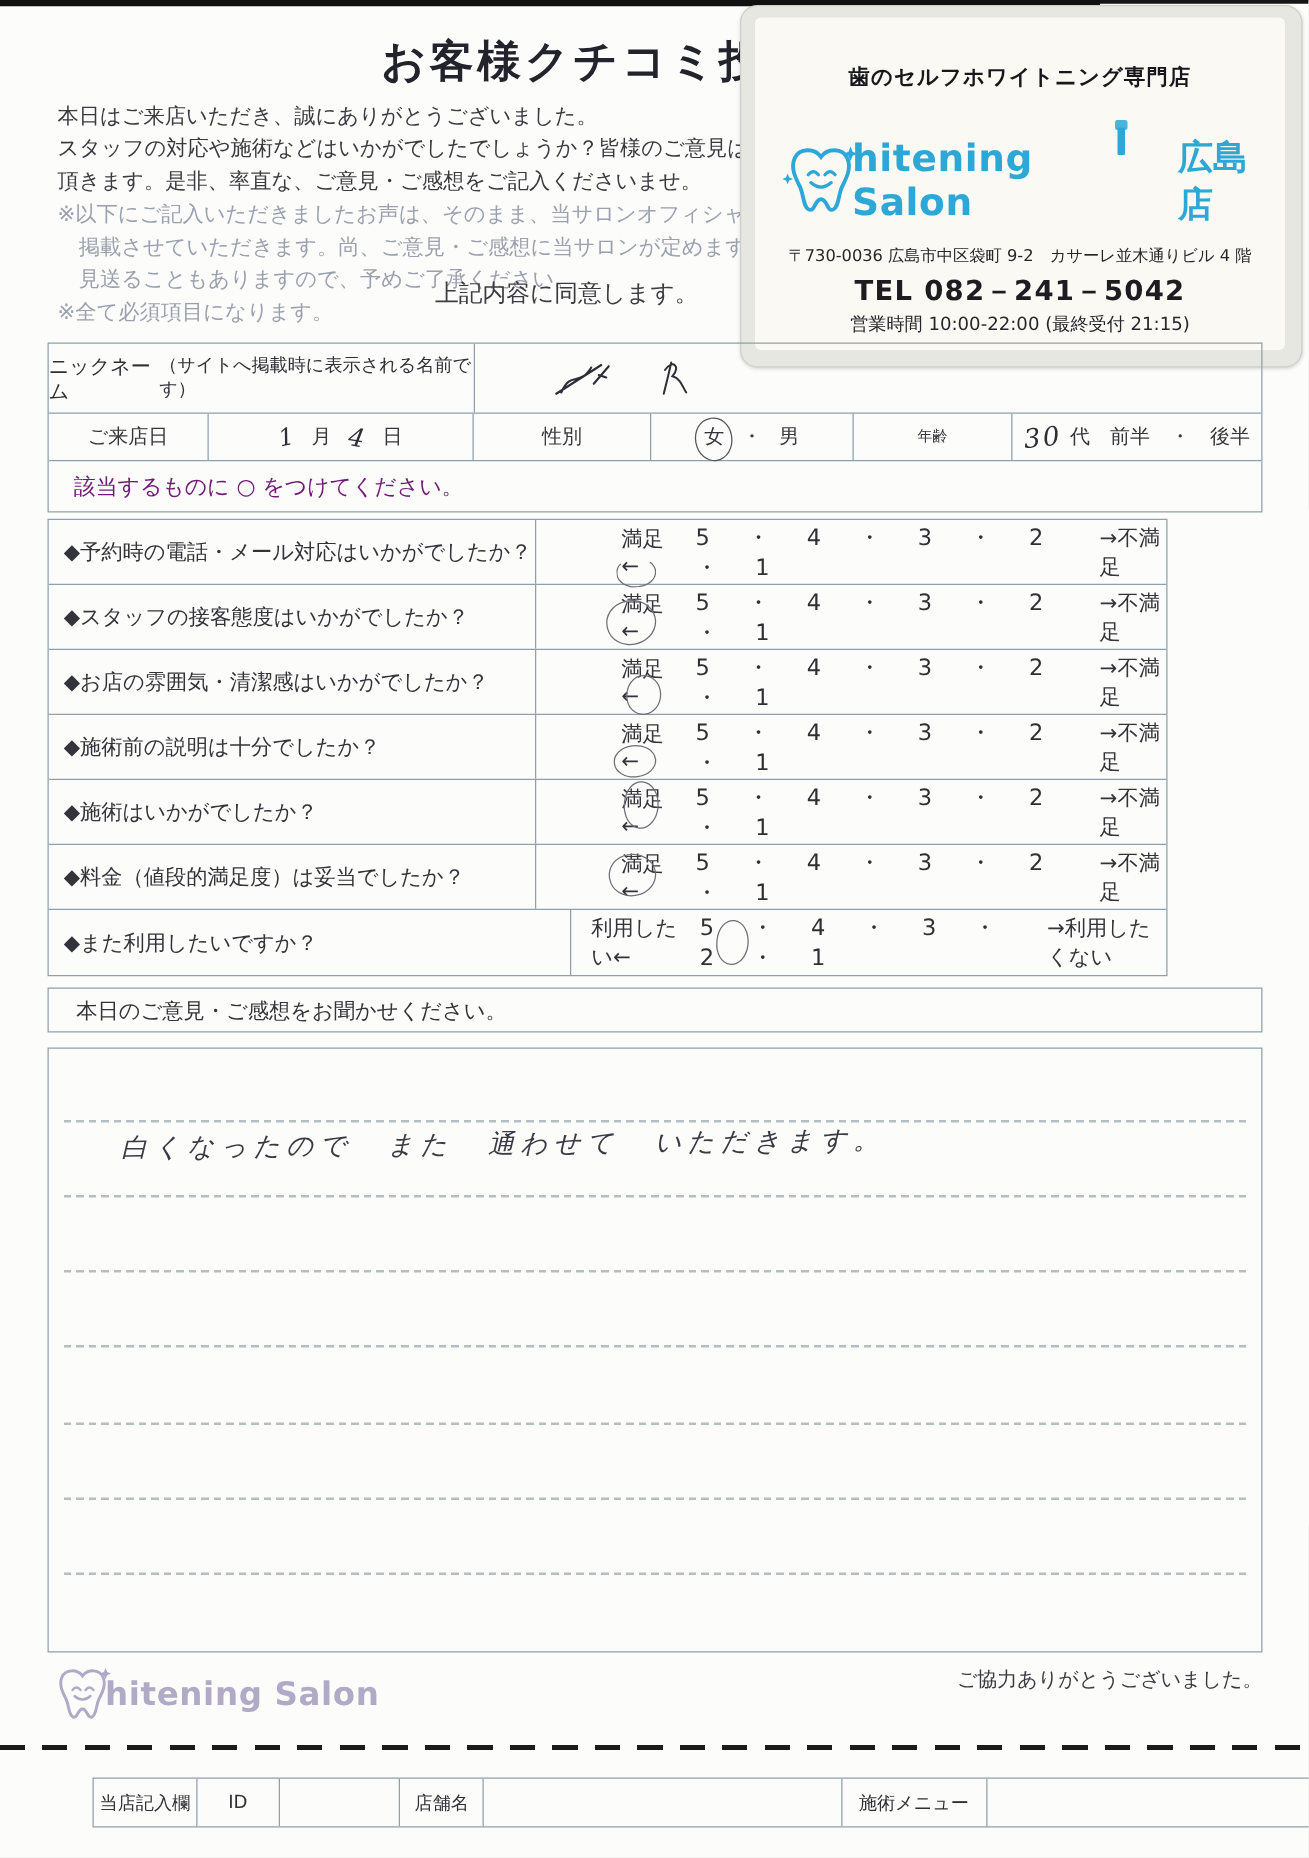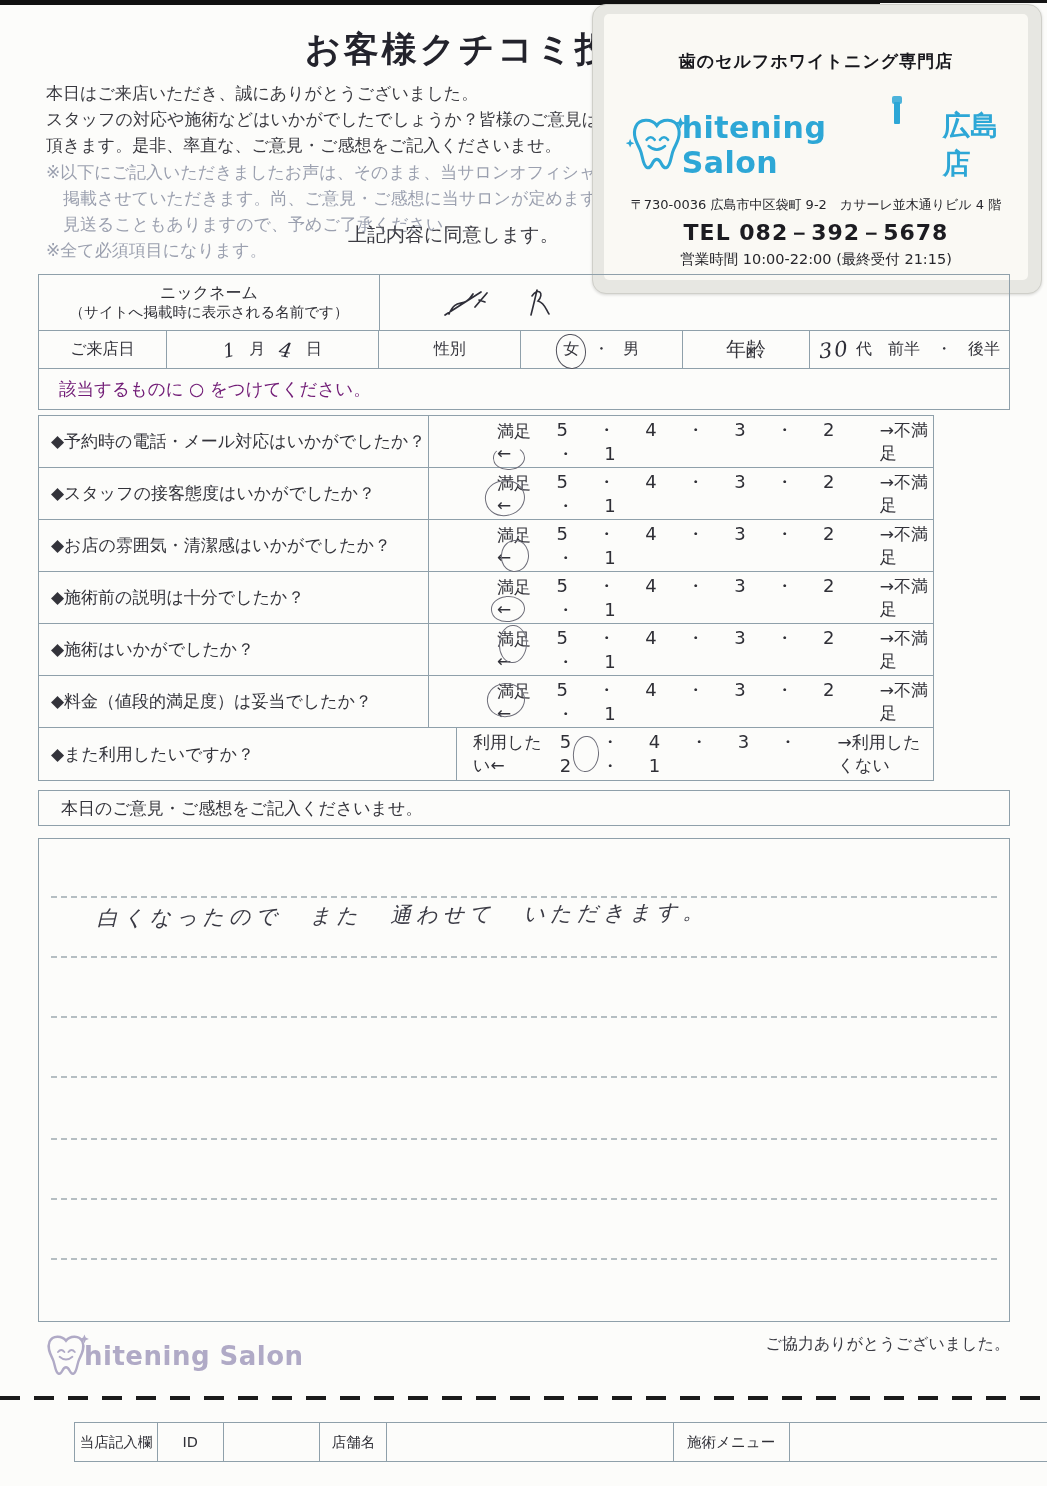--- a/index.html
+++ b/index.html
@@ -38,26 +38,26 @@
   
   .bordered{border:1.6px solid #8fa0aa;box-sizing:border-box;}
   .row{display:flex;box-sizing:border-box;}
   .cell{box-sizing:border-box;border-left:1.4px solid #8fa0aa;display:flex;
         align-items:center;justify-content:center;}
   .cell:first-child{border-left:none;}
   .profile{left:38px;top:274px;width:972px;background:transparent;}
   .row-nick{height:56px;border-bottom:1.4px solid #8fa0aa;}
   .row-visit{height:38px;border-bottom:1.4px solid #8fa0aa;}
   .row-instr{height:40px;align-items:center;display:flex;padding-left:20px;font-size:17.5px;color:#701a75;}
-  .nick-label{width:340px;flex-direction:column;line-height:1.25;font-size:16px;color:#2f2f36;}
+  .nick-label{width:340px;flex-direction:row;line-height:1.25;font-size:16px;color:#2f2f36;}
   .nick-sub{font-size:14.5px;}
   .nick-value{flex:1;justify-content:flex-start;padding-left:55px;}
   .w127{width:127px;font-size:16px;}  .w213{width:213px;font-size:16px;}
   .w142{width:142px;font-size:16px;}  .w162{width:162px;font-size:16px;}
-  .w128{width:128px;font-size:20px;}  .w200{width:200px;font-size:16px;}
+  .w128{width:128px;font-size:12px;}  .w200{width:200px;font-size:16px;}
 
   .hand{font-family:"DejaVu Serif",serif;font-style:italic;color:#2e2e38;}
   .hand-month{font-size:19px;transform:rotate(-12deg);}
   .hand-day{font-size:20px;transform:rotate(10deg);}
   .hand-age{font-size:21px;transform:rotate(-6deg);letter-spacing:2px;}
   .date-cell span{margin:0 7px;}
   .circled{position:relative;}
   .circled::after{content:'';position:absolute;left:-7px;top:-5px;right:-7px;bottom:-9px;
                   border:1.6px solid #54545e;border-radius:50% 48% 52% 50%;transform:rotate(-10deg);}
 
@@ -139,21 +139,21 @@
         <path d="M22 31 q8 7 16 0" fill="none" stroke="#2da7d6" stroke-width="2.4" stroke-linecap="round"></path>
         <path d="M53 3 l1.6 4 l4 1.6 l-4 1.6 l-1.6 4 l-1.6 -4 l-4 -1.6 l4 -1.6 Z" fill="#2da7d6"></path>
         <path d="M4 24 l1.2 3 l3 1.2 l-3 1.2 l-1.2 3 l-1.2 -3 l-3 -1.2 l3 -1.2 Z" fill="#2da7d6"></path>
       </svg>
       <span class="brand-text" style="color:#2da7d6">hitening Salon</span>
       <span class="branch-text" style="color:#2da7d6">広島店</span>
       <span class="brush-bar" style="background:#2da7d6"></span>
       <span class="brush-head" style="background:#2da7d6"></span>
     </div>
     <div class="abs card-address">〒730-0036 広島市中区袋町 9-2　カサーレ並木通りビル 4 階</div>
-    <div class="abs card-tel">TEL 082－392－5678</div>
+    <div class="abs card-tel">TEL 082－241－5042</div>
     <div class="abs card-hours">営業時間 10:00-22:00 (最終受付 21:15)</div>
   </div>
 
   <div class="abs profile bordered">
     <div class="row row-nick">
       <div class="cell nick-label">
         <span>ニックネーム</span>
         <span class="nick-sub">（サイトへ掲載時に表示される名前です）</span>
       </div>
       <div class="cell nick-value">
@@ -245,21 +245,21 @@
       <div class="q-label">◆また利用したいですか？</div>
       <div class="q-rating last">
         <span>利用したい←</span>
         <span class="r-scale">5 ・ 4 ・ 3 ・ 2 ・ 1</span>
         <span>→利用したくない</span>
         <div class="hand-circle hc6"></div>
       </div>
     </div>
   </div>
 
-  <div class="abs opinion-header bordered">本日のご意見・ご感想をご記入くださいませ。</div>
+  <div class="abs opinion-header bordered">本日のご意見・ご感想をお聞かせください。</div>
 
   <div class="abs comment-box bordered">
     <div class="dotline" style="top:57px"></div>
     <div class="dotline" style="top:117px"></div>
     <div class="dotline" style="top:177px"></div>
     <div class="dotline" style="top:237px"></div>
     <div class="dotline" style="top:299px"></div>
     <div class="dotline" style="top:359px"></div>
     <div class="dotline" style="top:419px"></div>
     <div class="hand-comment">白くなったので また 通わせて いただきます。</div>

